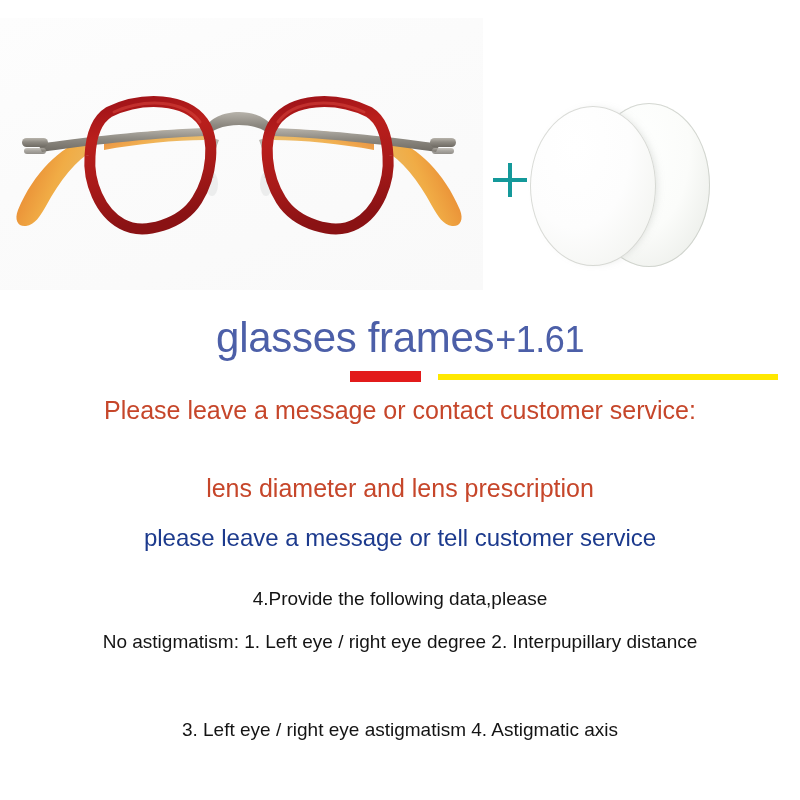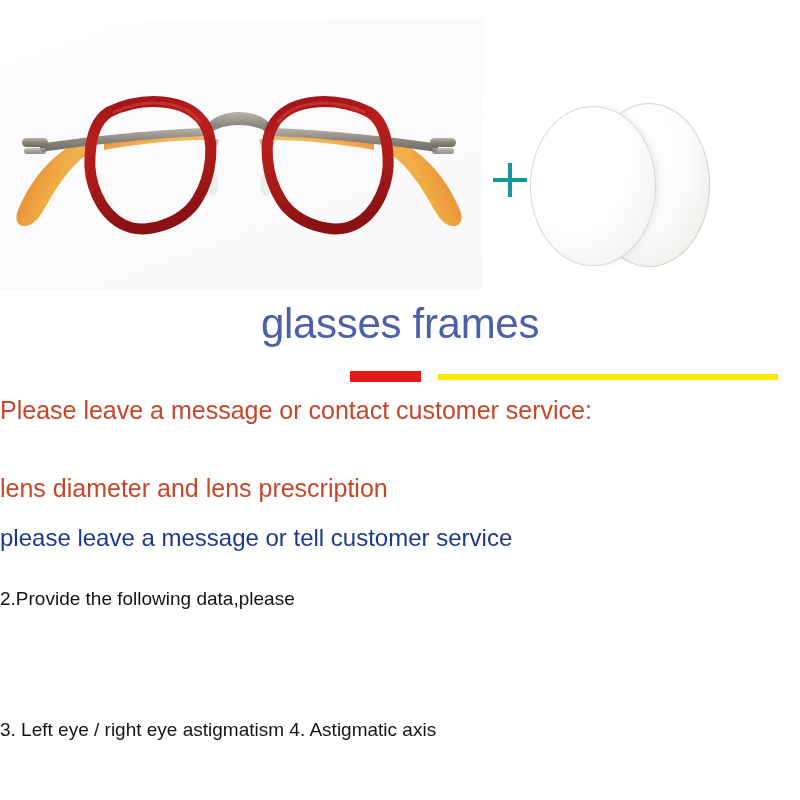--- a/index.html
+++ b/index.html
@@ -103,21 +103,21 @@
     width: 126px; height: 160px;
     background: radial-gradient(ellipse at 36% 26%, #ffffff 0%, #fdfdfd 48%, #f4f5f2 80%, #e6e8e3 100%);
     box-shadow: 0 0 0 1px rgba(196,200,193,0.65) inset,
                 4px 0 8px -4px rgba(150,155,148,0.35);
   }
 
   
   .headline {
     position: absolute;
     left: 0;
-    top: 300px;
+    top: 314px;
     width: 800px;
     height: 52px;
     display: flex;
     align-items: baseline;
     justify-content: center;
     white-space: nowrap;
   }
   .hl-frames {
     font-family: "Liberation Sans", sans-serif;
     font-size: 42px;
@@ -154,20 +154,21 @@
     top: 374px;
     width: 340px;
     height: 6px;
     background: #ffe800;
   }
 
   
   .line {
     position: absolute;
     width: 800px;
+    text-align: center;
     white-space: nowrap;
     font-family: "Liberation Sans", sans-serif;
   }
   .red-line {
     color: #c6462a;
     font-size: 25px;
   }
   .red-line-1 { top: 396px; }
   .red-line-2 { top: 474px; }
 
@@ -263,25 +264,27 @@
     </div>
 
     <div class="lenses">
       <span class="lens lens-back"></span>
       <span class="lens lens-front"></span>
     </div>
   </div>
 
   <div class="headline">
     <span class="hl-frames">glasses frames</span>
+    <span class="hl-power">+1.61</span>
   </div>
   <div class="bar-red"></div>
   <div class="bar-yellow"></div>
 
   <div class="line red-line red-line-1">Please leave a message or contact customer service:</div>
   <div class="line red-line red-line-2">lens diameter and lens prescription</div>
 
   <div class="line blue-line">please leave a message or tell customer service</div>
 
-  <div class="line black-line bl-1">2.Provide the following data,please</div>
+  <div class="line black-line bl-1">4.Provide the following data,please</div>
+  <div class="line black-line bl-2">No astigmatism: 1. Left eye / right eye degree 2. Interpupillary distance</div>
   <div class="line black-line bl-4">3. Left eye / right eye astigmatism    4. Astigmatic axis</div>
 
 </div>
 
 </body></html>

